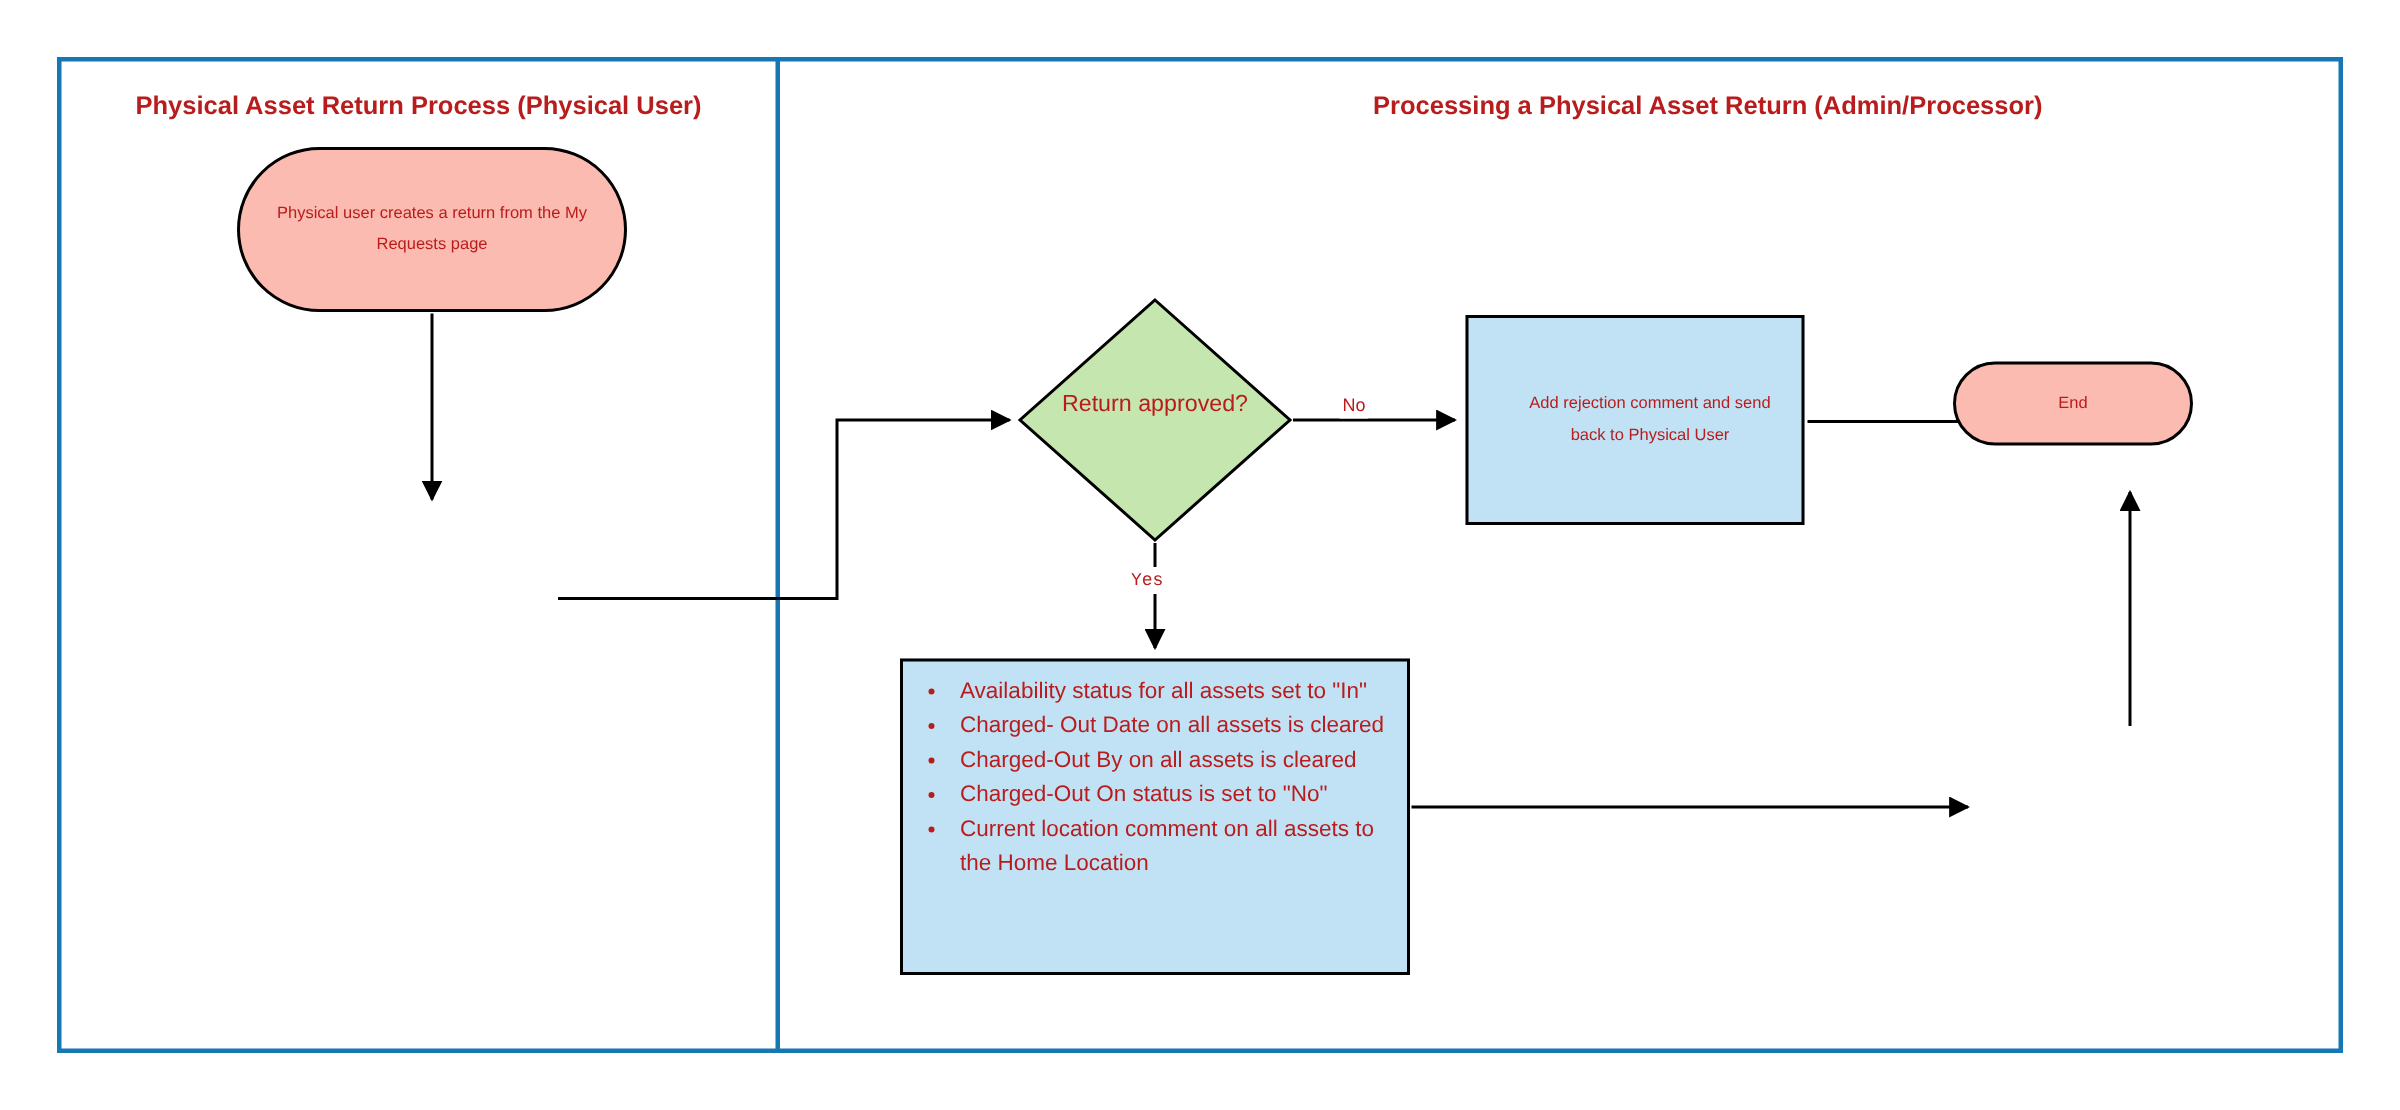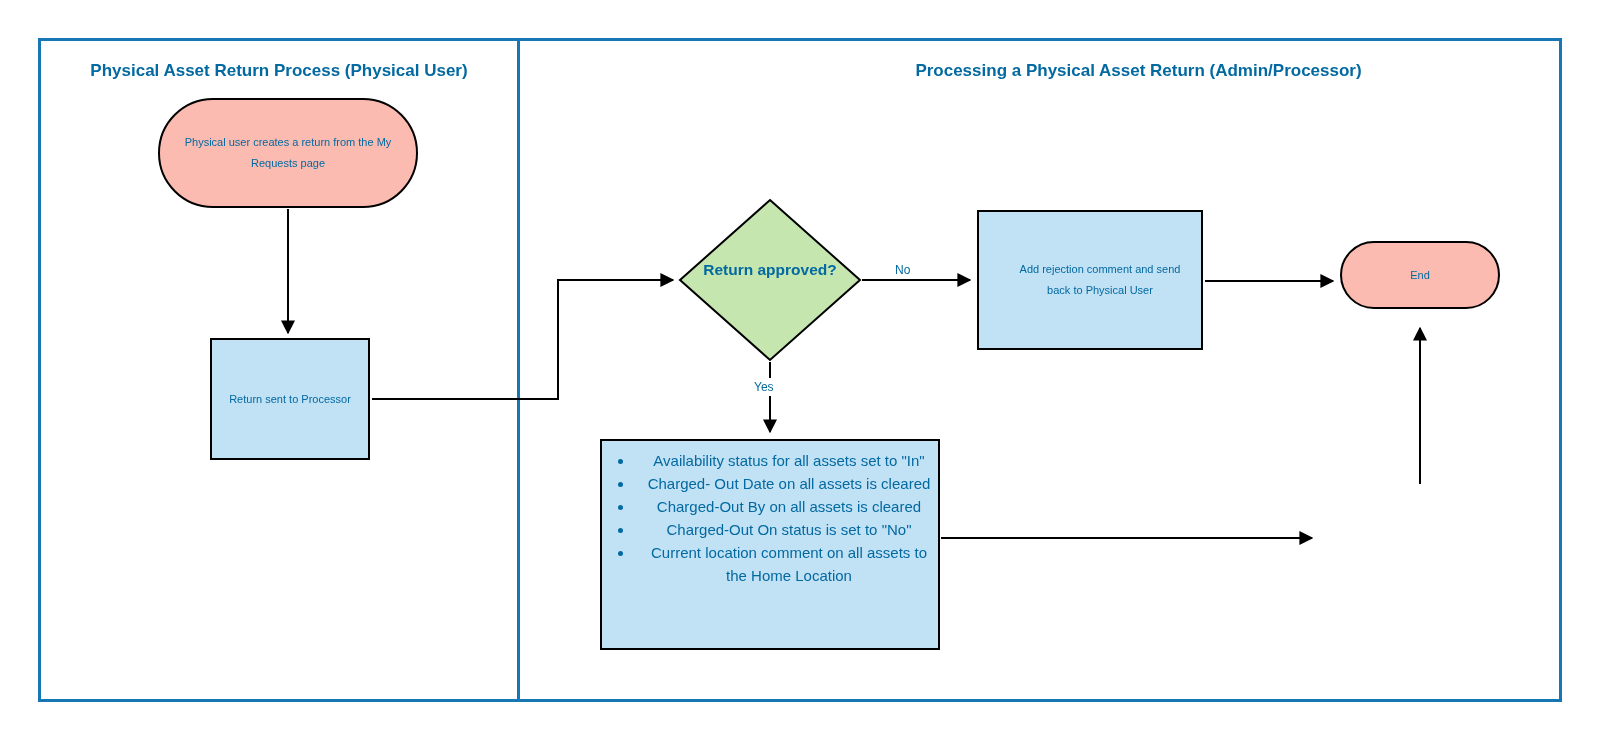--- a/index.html
+++ b/index.html
@@ -2,21 +2,21 @@
 <html style="--frame: #1777B4; --terminal-fill: #FCBBB1; --process-fill: #C1E2F5; --decision-fill: #C5E6AF; --stroke: #000000;"><head>
 <meta charset="utf-8">
 <style>
   html, body { margin: 0; padding: 0; background: #ffffff; }
   #canvas {
     position: relative;
     width: 1600px;
     height: 740px;
     background: #ffffff;
     font-family: "Liberation Sans", "DejaVu Sans", sans-serif;
-    color: #0369a1;
+    color: #b91c1c;
     overflow: hidden;
   }
   .abs { position: absolute; box-sizing: border-box; }
 
   
   .frame {
     left: 38px; top: 38px; width: 1524px; height: 664px;
     border: 3px solid var(--frame, #1777B4);
     background: transparent;
   }
@@ -45,42 +45,42 @@
     font-size: 11px; line-height: 21px;
     padding: 4px 12px;
   }
   .terminal { background: var(--terminal-fill, #FCBBB1); }
   .process  { background: var(--process-fill, #C1E2F5); }
 
   .node-start      { left: 158px; top: 98px;  width: 260px; height: 110px; border-radius: 55px; }
   .node-return     { left: 210px; top: 338px; width: 160px; height: 122px; }
   .node-rejection  { left: 977px; top: 210px; width: 226px; height: 140px; padding-left: 32px; }
   .node-status     { left: 1319px; top: 486px; width: 199px; height: 129px; }
-  .node-end        { left: 1340px; top: 241px; width: 160px; height: 68px; border-radius: 40px; }
+  .node-end        { left: 1302px; top: 241px; width: 160px; height: 56px; border-radius: 40px; }
 
   .node-actions {
     left: 600px; top: 439px; width: 340px; height: 211px;
     background: var(--process-fill, #C1E2F5);
     border: 2px solid var(--stroke, #000);
-    font-size: 15px; text-align: center;
+    font-size: 15px; text-align: left;
   }
   .node-actions ul { margin: 8px 0 0 0; padding-left: 32px; }
   .node-actions li { line-height: 23px; padding-left: 6px; }
 
   .decision-label {
     left: 680px; top: 260px; width: 180px;
-    text-align: center; font-size: 15.5px; line-height: 20px; font-weight: bold;
+    text-align: center; font-size: 15.5px; line-height: 20px;
   }
 
   .edge-label {
     background: #ffffff; font-size: 12px; line-height: 18px;
     padding: 0 2px; text-align: center;
   }
   .edge-label.no  { left: 893px; top: 261px; }
-  .edge-label.yes { left: 752px; top: 378px; }
+  .edge-label.yes { left: 752px; top: 378px; font-family: Liberation Mono, monospace; }
 </style>
 </head>
 <body>
 
 <div id="canvas">
 
   <div class="abs frame"></div>
   <div class="abs divider"></div>
 
   <div class="abs lane-title left">Physical Asset Return Process (Physical User)</div>
@@ -101,23 +101,20 @@
     <polyline class="edge" points="1420,484 1420,328" marker-end="url(#arrow)"></polyline>
     <polyline class="edge" points="1205,281 1333,281" marker-end="url(#arrow)"></polyline>
 
     <polygon class="diamond" points="770,200 860,280 770,360 680,280"></polygon>
   </svg>
 
   <div class="abs node terminal node-start">
     <span>Physical user creates a return from the My Requests page</span>
   </div>
 
-  <div class="abs node process node-return">
-    <span>Return sent to Processor</span>
-  </div>
 
   <div class="abs decision-label">Return approved?</div>
 
   <div class="abs edge-label no">No</div>
   <div class="abs edge-label yes">Yes</div>
 
   <div class="abs node process node-rejection">
     <span>Add rejection comment and send back to Physical User</span>
   </div>
 

